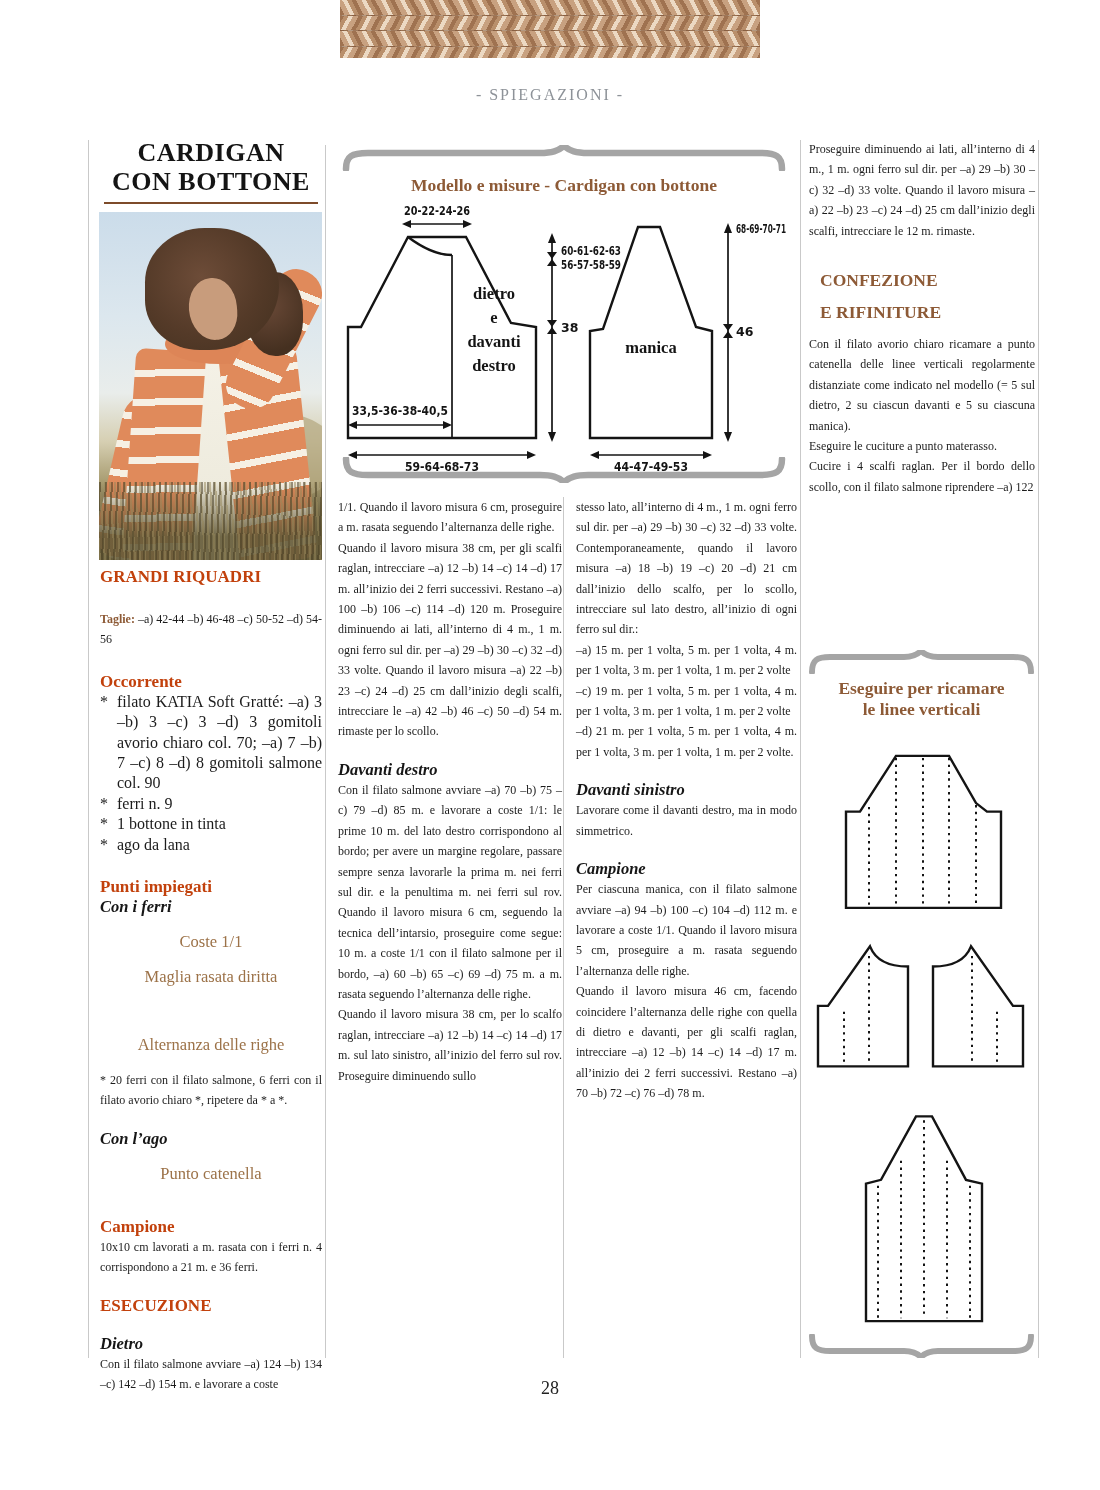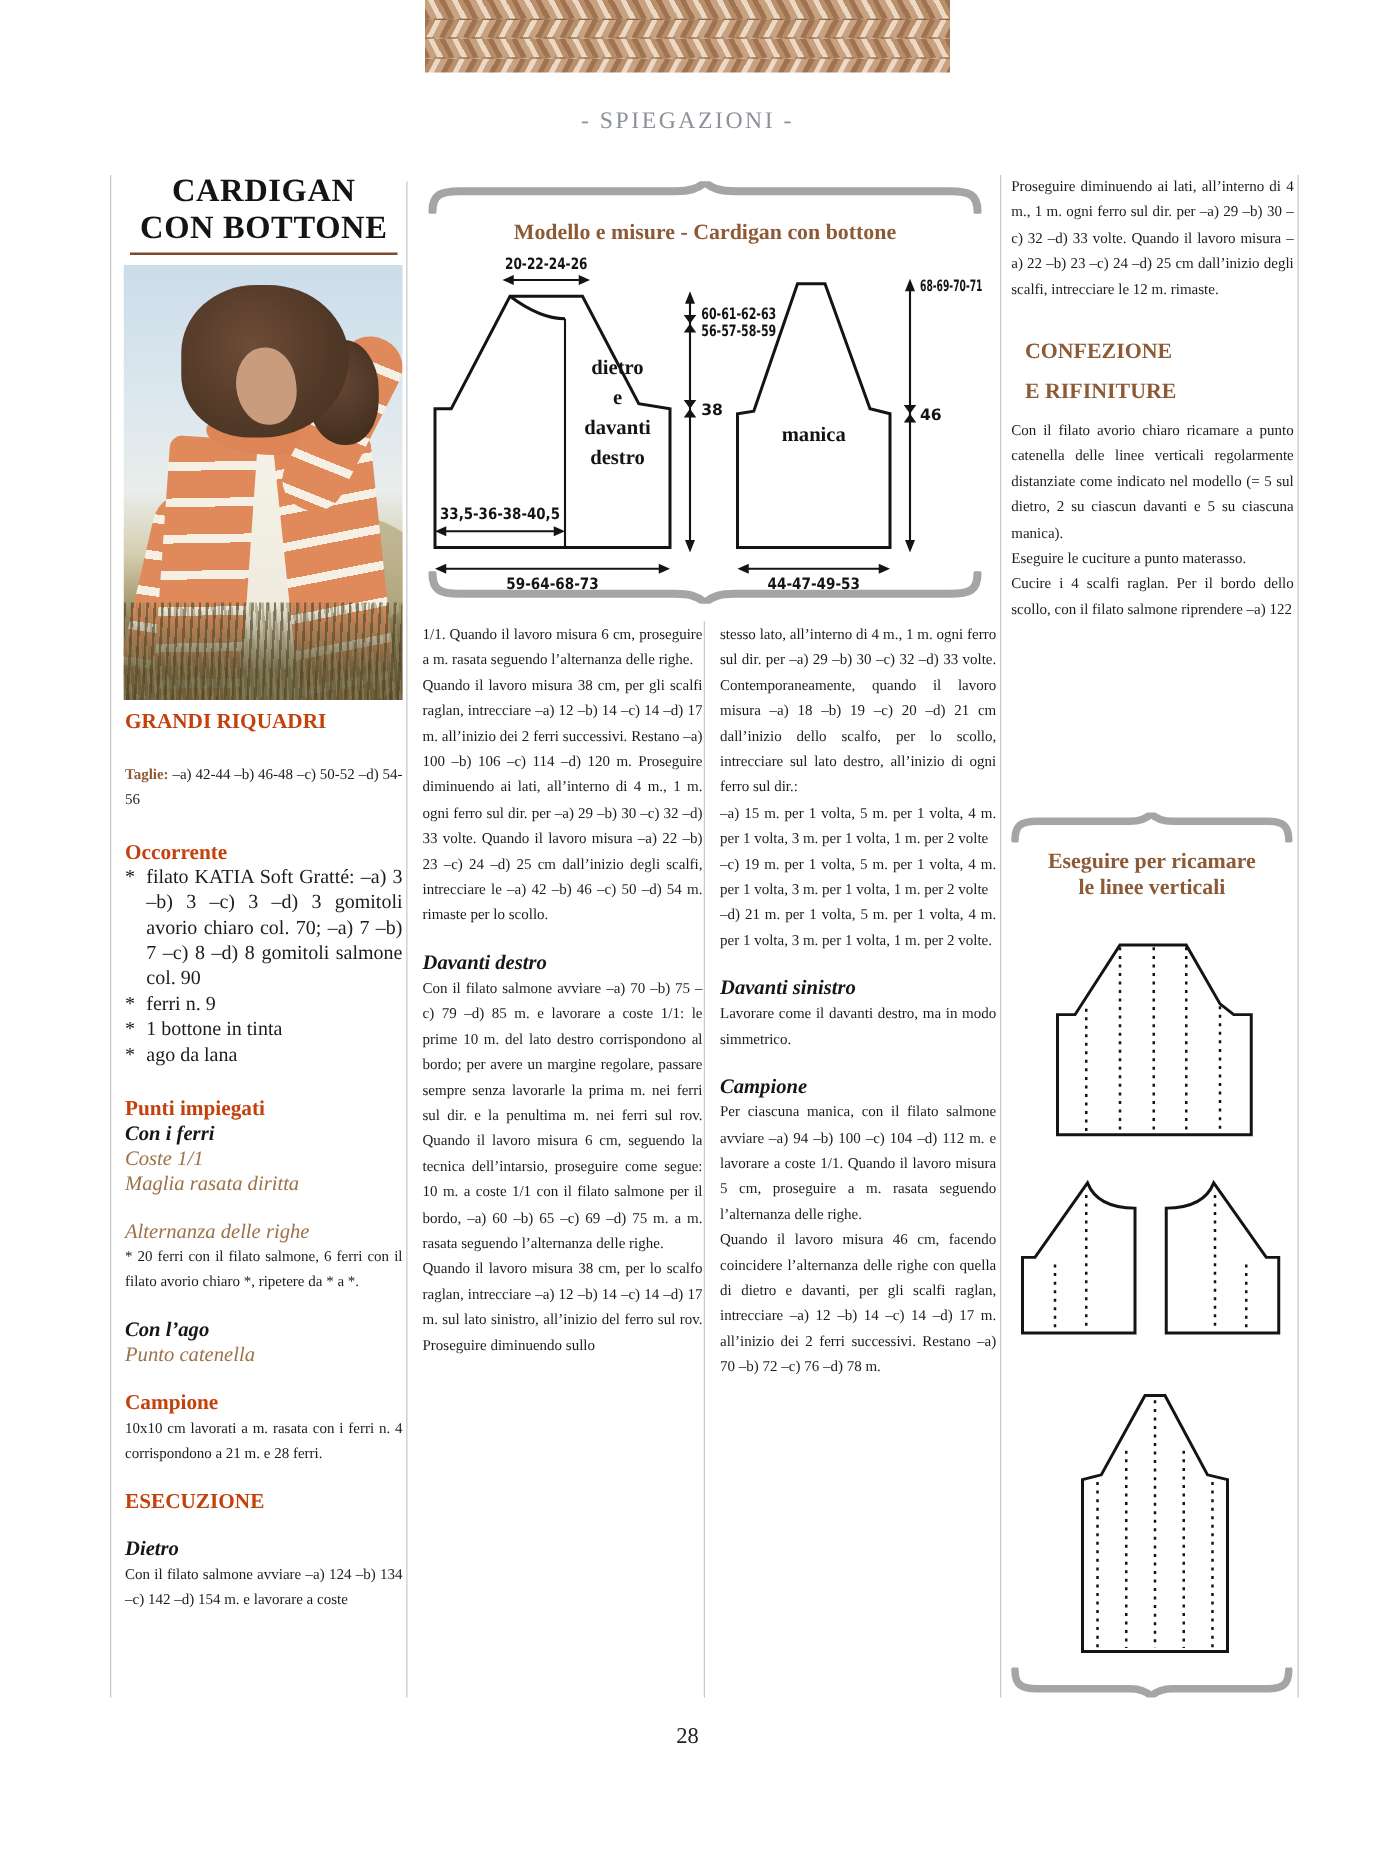--- a/index.html
+++ b/index.html
@@ -6,21 +6,21 @@
   .page{position:relative;width:1100px;height:1490px;background:#ffffff;overflow:hidden;
         font-family:"Liberation Serif","DejaVu Serif",serif;color:#1c1c1c;}
 
   
   .banner{position:absolute;left:340px;top:0;width:420px;height:58px;overflow:hidden;}
   .knit-row{height:25%;border-bottom:1px solid rgba(108,74,48,.45);
     background:repeating-linear-gradient(62deg,#9f7250 0 4px,#c8a180 4px 9px,#ecd9c3 9px 13px,#b98f6b 13px 17px);}
   .knit-row.alt{background:repeating-linear-gradient(-62deg,#9f7250 0 4px,#c8a180 4px 9px,#ecd9c3 9px 13px,#b98f6b 13px 17px);}
 
   .spieg{position:absolute;left:0;right:0;top:86px;text-align:center;color:#8d9298;
-         font-size:19px;letter-spacing:2px;}
+         font-size:16px;letter-spacing:2px;}
 
   
   .vr{position:absolute;width:1px;background:#c9c9c9;}
 
   
   .colL-title{position:absolute;left:100px;top:138px;width:222px;text-align:center;
     font-weight:bold;font-size:26px;line-height:29px;letter-spacing:.5px;color:#141414;}
   .colL-rule{position:absolute;left:104px;top:202px;width:214px;height:0;border-top:2.5px solid #7d4b2a;}
 
   .photo{position:absolute;left:99px;top:212px;width:223px;height:348px;overflow:hidden;
@@ -46,21 +46,21 @@
 
   .colL-text{position:absolute;left:100px;top:567px;width:222px;}
   .col2{position:absolute;left:338px;top:497px;width:224px;}
   .col3{position:absolute;left:576px;top:497px;width:221px;}
   .col4{position:absolute;left:809px;top:139px;width:226px;}
 
   .body{font-size:12px;line-height:20.4px;text-align:justify;margin:0;}
   .hBrown{color:#c2410c;font-weight:bold;font-size:17px;margin:0;}
   .hBrownBig{color:#8d5a36;font-weight:bold;font-size:17.5px;line-height:21px;margin:11px;}
   .hItalBlack{font-weight:bold;font-style:italic;font-size:16.5px;margin:0;color:#161616;}
-  .hItalBrown{font-style:italic;color:#9c7248;font-size:16.5px;margin:0;}
+  .hItalBrown{color:#9c7248;font-size:16.5px;margin:15px;text-align:center;}
   .gap22{height:22px;} .gap18{height:18px;}
   .inlineLbl{color:#8d5a36;font-weight:bold;}
   .occ-row{display:flex;font-size:16px;line-height:20.4px;}
   .occ-mark{width:17px;flex:0 0 17px;}
   .occ-txt{flex:1;text-align:justify;}
 
   
   .box1{position:absolute;left:338px;top:145px;width:452px;height:338px;}
   .box2{position:absolute;left:806px;top:650px;width:231px;height:708px;}
   .brace{position:absolute;left:0;width:100%;}
@@ -143,21 +143,21 @@
     <p class="hItalBrown">Coste 1/1</p>
     <p class="hItalBrown">Maglia rasata diritta</p>
     <div class="gap18"></div>
     <p class="hItalBrown">Alternanza delle righe</p>
     <p class="body">* 20 ferri con il filato salmone, 6 ferri con il filato avorio chiaro *, ripetere da * a *.</p>
     <div class="gap18"></div>
     <p class="hItalBlack">Con l’ago</p>
     <p class="hItalBrown">Punto catenella</p>
     <div class="gap18"></div>
     <p class="hBrown">Campione</p>
-    <p class="body">10x10 cm lavorati a m. rasata con i ferri n. 4 corrispondono a 21 m. e 28 ferri.</p>
+    <p class="body">10x10 cm lavorati a m. rasata con i ferri n. 4 corrispondono a 21 m. e 36 ferri.</p>
     <div class="gap18"></div>
     <p class="hBrown">ESECUZIONE</p>
     <div class="gap18"></div>
     <p class="hItalBlack">Dietro</p>
     <p class="body">Con il filato salmone avviare –a) 124 –b) 134 –c) 142 –d) 154 m. e lavorare a coste</p>
   </div>
 
   <div class="box1">
     <svg class="brace" style="top:0;" width="452" height="26" viewBox="0 0 452 26">
       <path d="M8,24 C8,11 14,8 30,8 L202,8 C214,8 220,6 226,1 C232,6 238,8 250,8 L422,8 C438,8 444,11 444,24" fill="none" stroke="#a5a5a5" stroke-width="6.5" stroke-linecap="round"></path>

